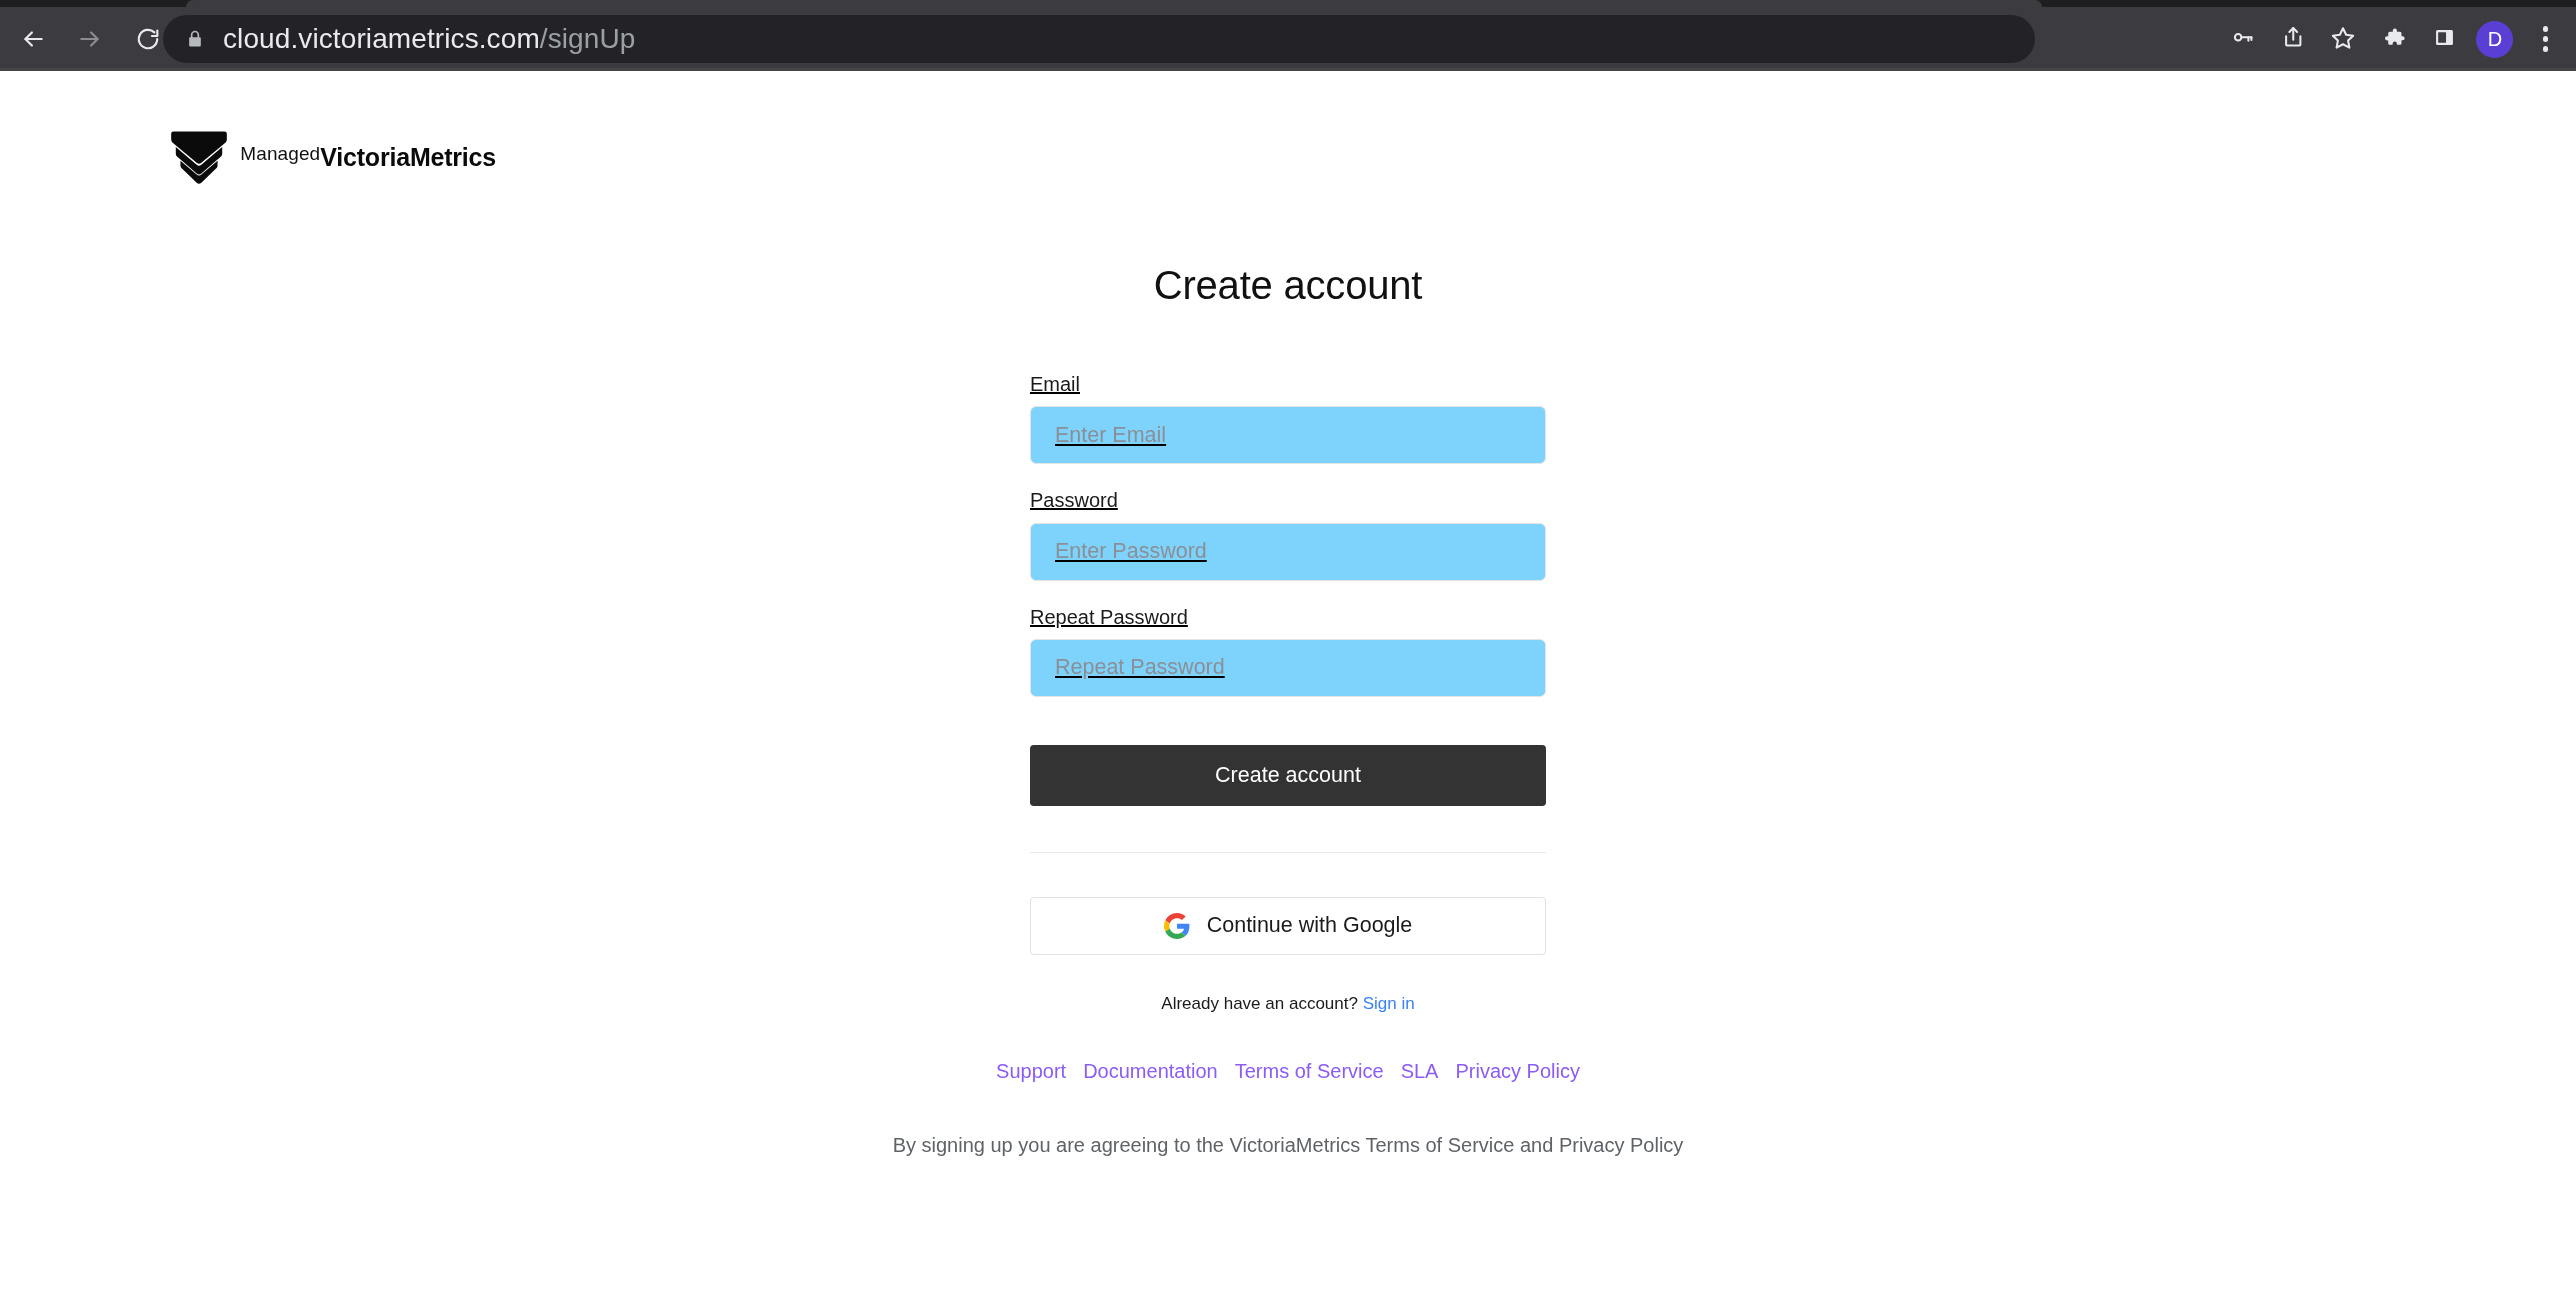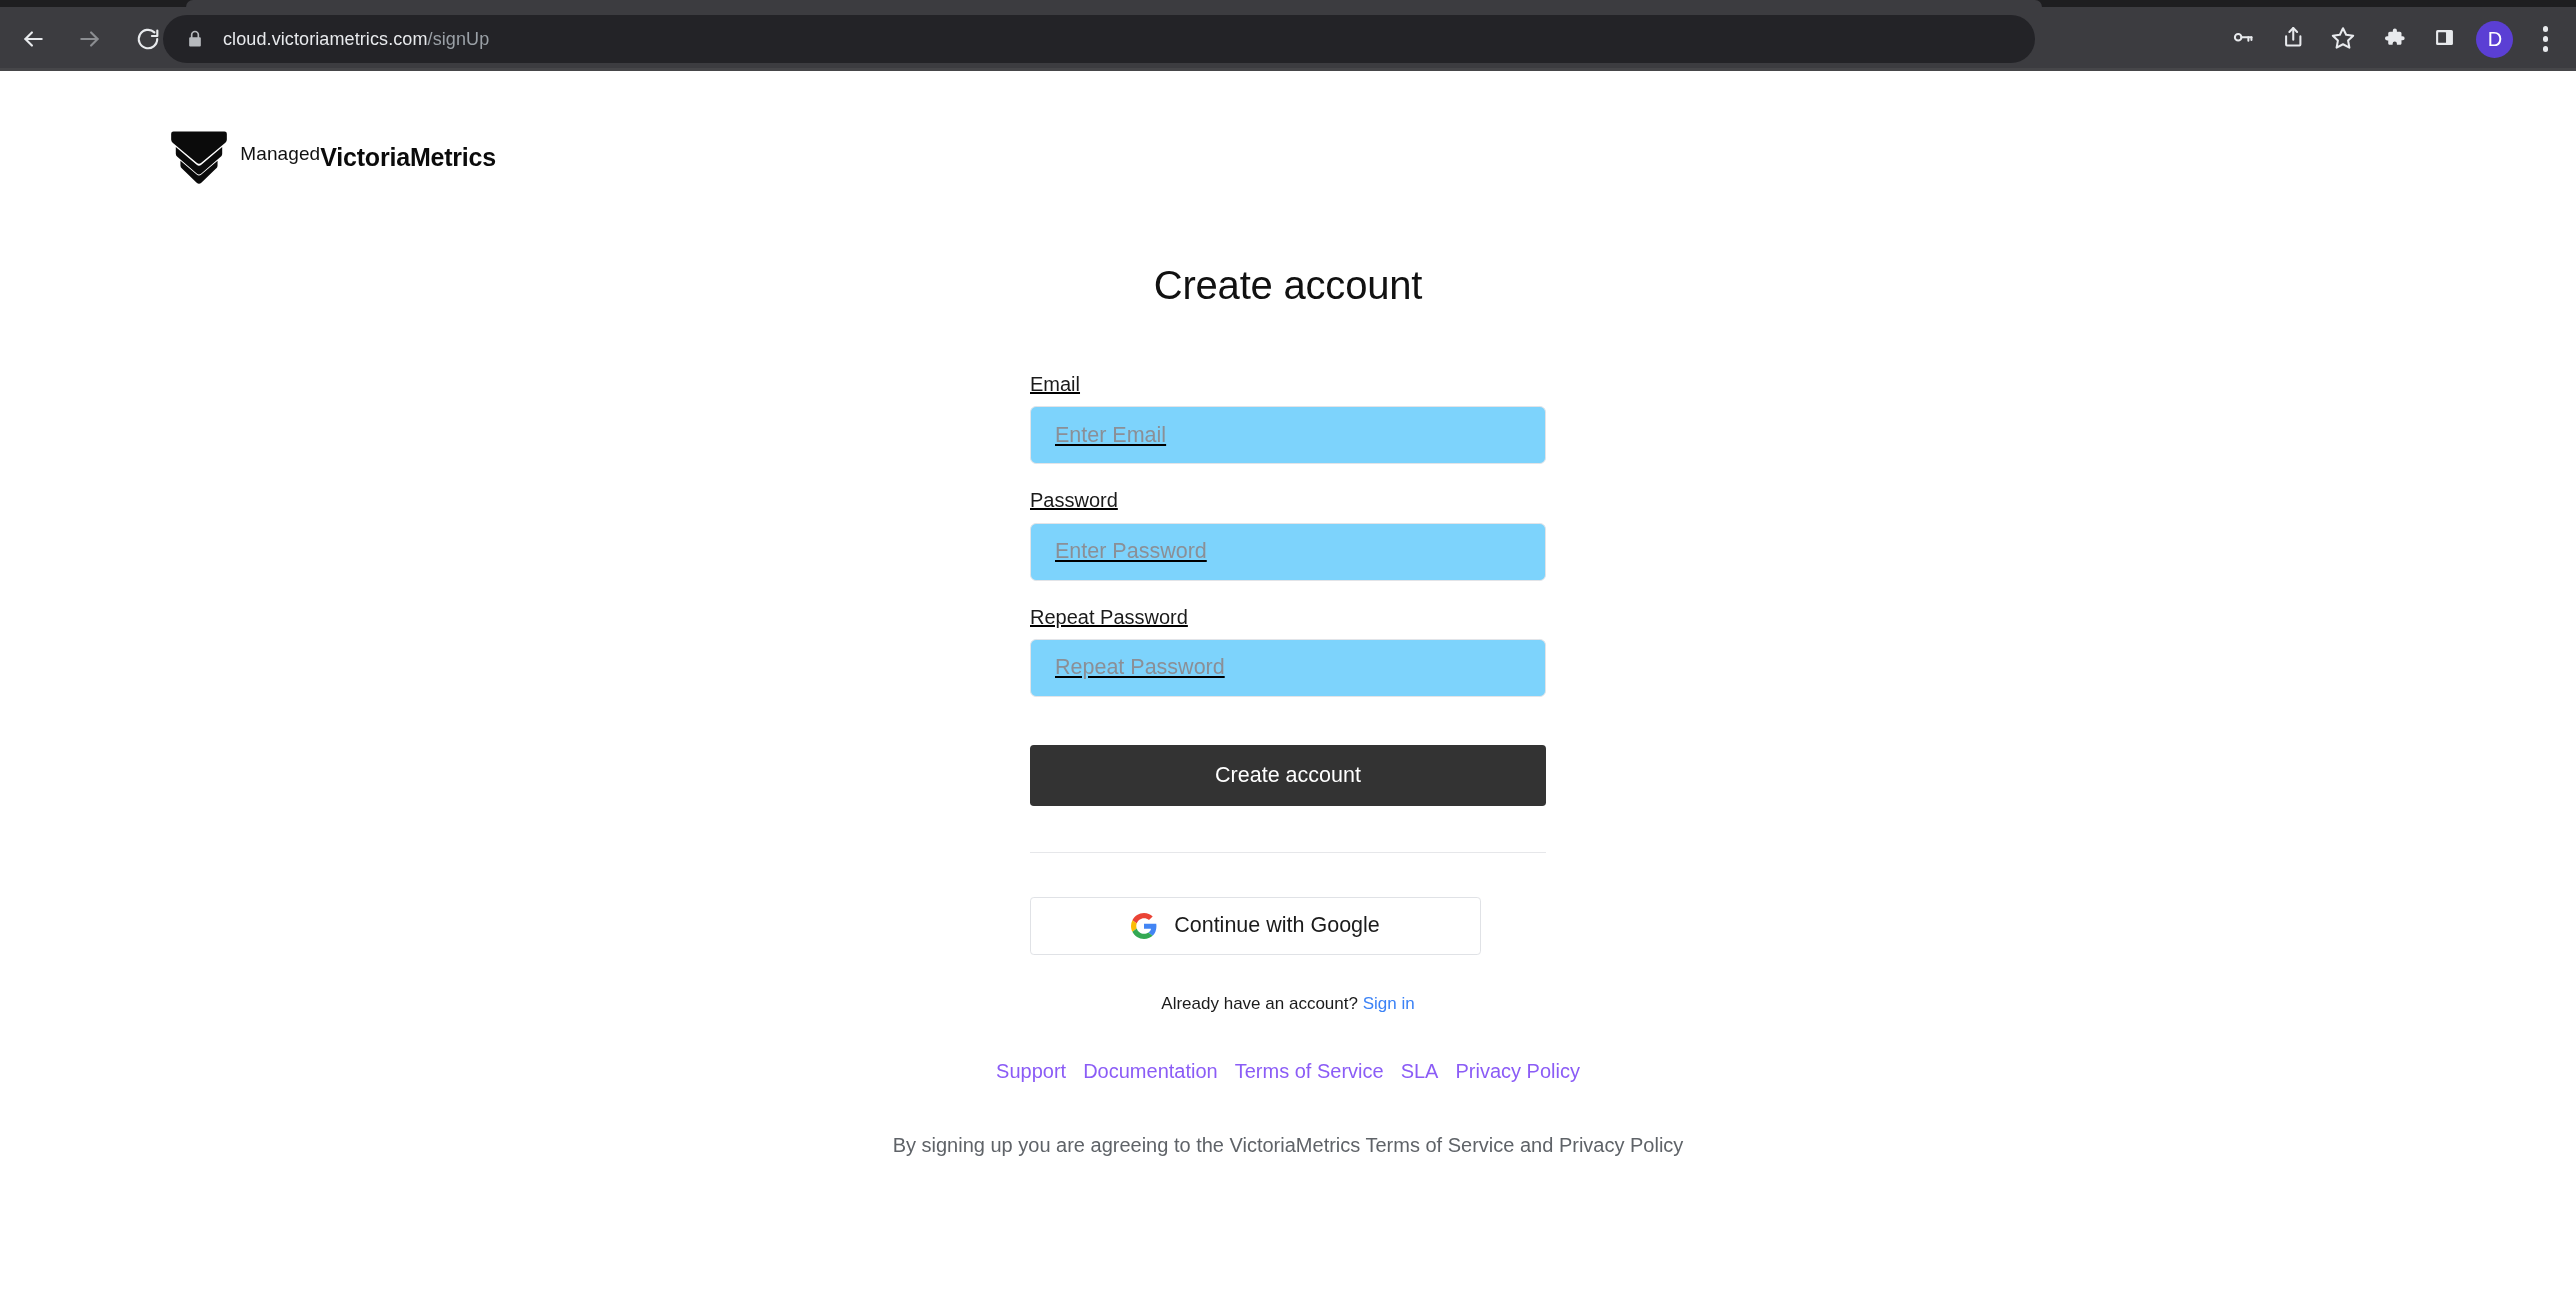--- a/index.html
+++ b/index.html
@@ -75,21 +75,21 @@
     align-items: center;
     padding: 0 20px;
   }
   .omnibox .lock {
     width: 23px; height: 23px;
     display: flex; align-items: center; justify-content: center;
     margin-right: 17px;
     flex: 0 0 auto;
   }
   .url-text {
-    font-size: 18px;
+    font-size: 28px;
     line-height: 1;
     color: #e8eaed;
     letter-spacing: 0.1px;
     white-space: nowrap;
   }
   .url-text .url-path { color: #9aa0a6; }
 
   .chrome-actions {
     position: absolute;
     top: 7px;
@@ -221,21 +221,21 @@
     height: 0.8px;
     background: #e6e7ea;
     margin-top: 46px;
   }
 
   .google-btn {
     display: flex;
     align-items: center;
     justify-content: center;
     gap: 17px;
-    width: 451px;
+    width: 516px;
     height: 58px;
     margin-top: 44px;
     background: #ffffff;
     border: 0.8px solid #e0e2e6;
     border-radius: 3.8px;
     font-family: "Liberation Sans", sans-serif;
     font-size: 21.5px;
     color: #1b1b1b;
     cursor: pointer;
   }

